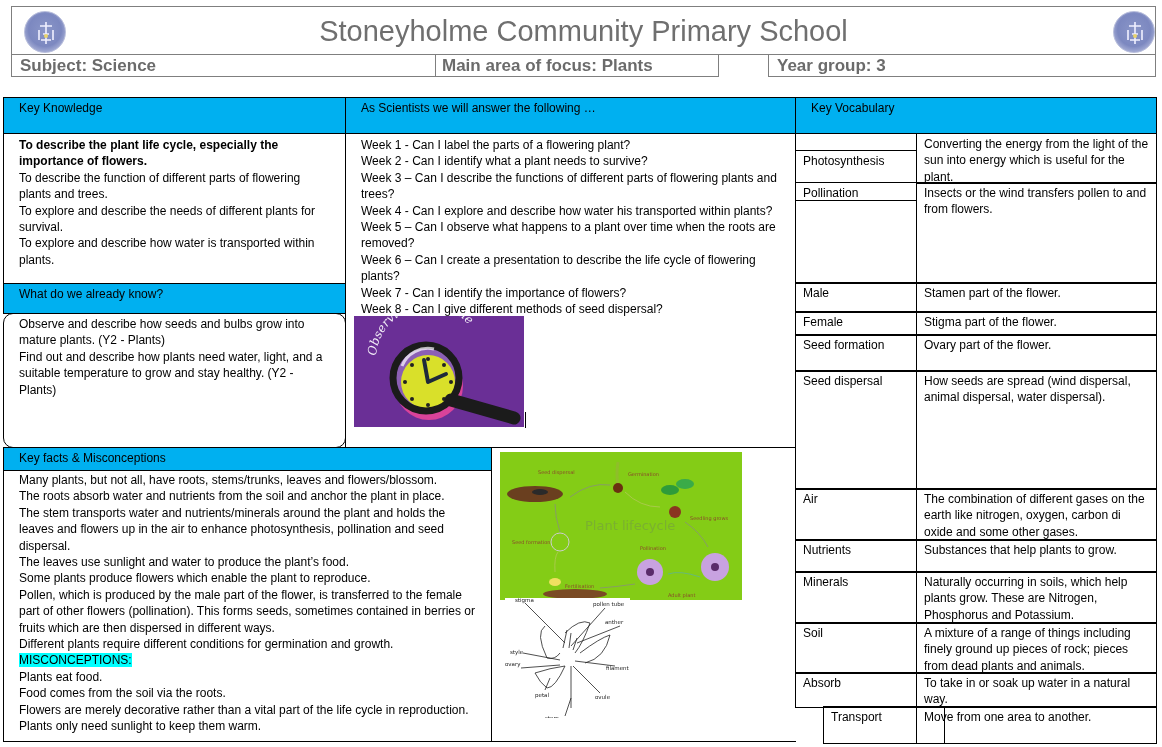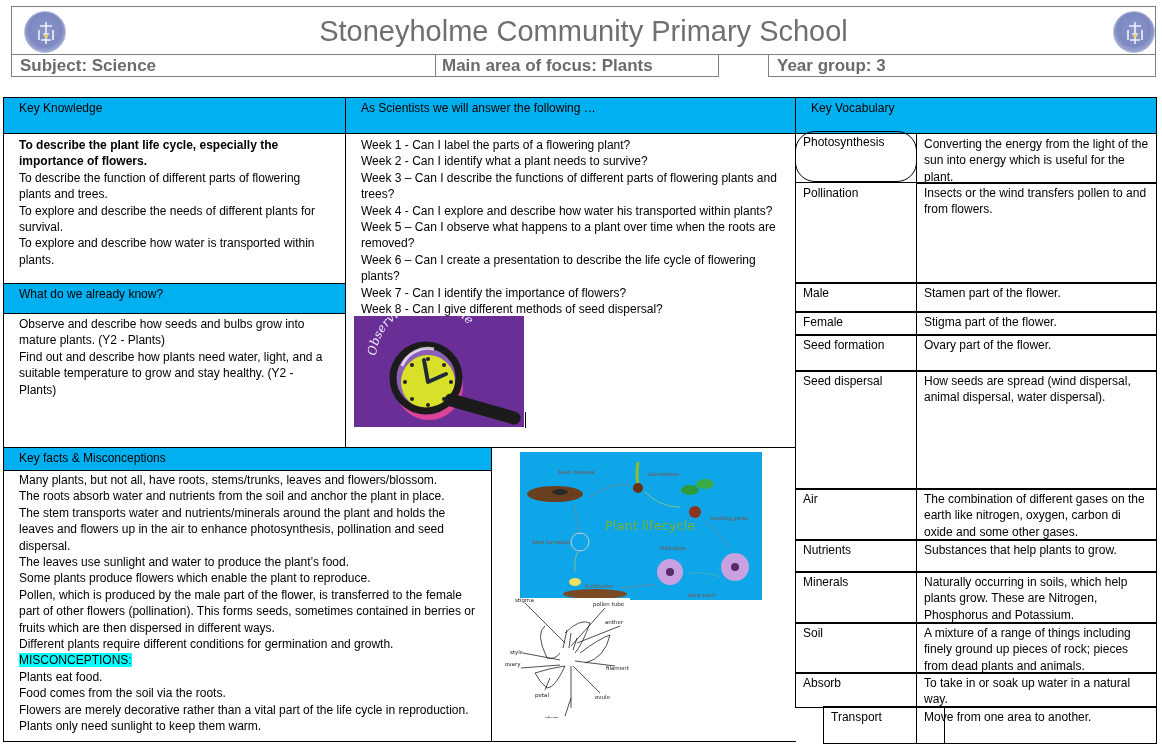--- a/index.html
+++ b/index.html
@@ -60,21 +60,21 @@
 <div class="cell" style="left:3px; top:133px; width:343px; height:151px; padding-top:3px;">
   <span class="line bold">To describe the plant life cycle, especially the importance of flowers.</span>
   <span class="line">To describe the function of different parts of flowering plants and trees.</span>
   <span class="line">To explore and describe the needs of different plants for survival.</span>
   <span class="line">To explore and describe how water is transported within plants.</span>
 </div>
 
 <div class="cell blue" style="left:3px; top:283px; width:343px; height:31px;">
   <span>What do we already know?</span>
 </div>
-<div class="cell" style="left:3px; top:313px; width:343px; height:135px;">
+<div class="cell" style="left:3px; top:313px; width:343px; height:135px;border-radius:10px;">
   <span class="line">Observe and describe how seeds and bulbs grow into mature plants. (Y2 - Plants)</span>
   <span class="line">Find out and describe how plants need water, light, and a suitable temperature to grow and stay healthy. (Y2 - Plants)</span>
 </div>
 
 <div class="cell" style="left:345px; top:133px; width:451px; height:315px; padding-top:3px;">
   <span class="line">Week 1 - Can I label the parts of a flowering plant?</span>
   <span class="line">Week 2 - Can I identify what a plant needs to survive?</span>
   <span class="line">Week 3 – Can I describe the functions of different parts of flowering plants and trees?</span>
   <span class="line">Week 4 - Can I explore and describe how water his transported within plants?</span>
   <span class="line">Week 5 – Can I observe what happens to a plant over time when the roots are removed?</span>
@@ -123,21 +123,21 @@
   <span class="line">Different plants require different conditions for germination and growth.</span>
   <span class="line"><span class="hl">MISCONCEPTIONS:</span></span>
   <span class="line">Plants eat food.</span>
   <span class="line">Food comes from the soil via the roots.</span>
   <span class="line">Flowers are merely decorative rather than a vital part of the life cycle in reproduction.</span>
   <span class="line">Plants only need sunlight to keep them warm.</span>
 </div>
 
 <div class="abs" style="left:491px; top:447px; width:305px; height:295px; border-top:1px solid #000; border-bottom:1px solid #000;"></div>
 
-<div class="img-box" style="left:520px; top:452px; width:242px; height:148px; background:#0ea5e9;">
+<div class="img-box" style="left:500px; top:452px; width:242px; height:148px; background:#84cc16;">
   <svg width="242" height="148" viewBox="0 0 242 148" font-family="DejaVu Sans, sans-serif">
     <ellipse cx="35" cy="42" rx="28" ry="8" fill="#6a3f1f"></ellipse>
     <ellipse cx="40" cy="40" rx="8" ry="3" fill="#2a2a2a"></ellipse>
     <text x="38" y="22" font-size="5" fill="#8a4a2a">Seed dispersal</text>
     <path d="M118 10 Q116 22 118 34" stroke="#8fbe2a" stroke-width="3" fill="none"></path>
     <circle cx="118" cy="36" r="5" fill="#6a3010"></circle>
     <text x="128" y="24" font-size="5" fill="#8a4a2a">Germination</text>
     <ellipse cx="170" cy="38" rx="9" ry="5" fill="#2e9b3a"></ellipse>
       <ellipse cx="185" cy="32" rx="9" ry="5" fill="#3aab48"></ellipse>
     <circle cx="175" cy="60" r="6" fill="#8a3520"></circle>
@@ -187,21 +187,21 @@
       <text x="0" y="68">ovary</text>
       <text x="101" y="72">filament</text>
       <text x="30" y="99">petal</text>
       <text x="90" y="101">ovule</text>
       <text x="40" y="122">stem</text>
     </g>
   </svg>
 </div>
 
 <div id="vocab">
-    <div class="vocab-term" style="left: 795px; top: 131px; width: 122px; height: 51px; border-radius: 20px;">Photosynthesis</div>
+    <div class="vocab-term" style="left: 795px; top: 150px; width: 122px; height: 51px;">Photosynthesis</div>
     <div class="vocab-def" style="left: 916px; top: 133px; width: 241px; height: 51px;">Converting the energy from the light of the sun into energy which is useful for the plant.</div>
     <div class="vocab-term" style="left: 795px; top: 182px; width: 122px; height: 102px;">Pollination</div>
     <div class="vocab-def" style="left: 916px; top: 182px; width: 241px; height: 102px;">Insects or the wind transfers pollen to and from flowers.</div>
     <div class="vocab-term" style="left: 795px; top: 282px; width: 122px; height: 31px;">Male</div>
     <div class="vocab-def" style="left: 916px; top: 282px; width: 241px; height: 31px;">Stamen part of the flower.</div>
     <div class="vocab-term" style="left: 795px; top: 311px; width: 122px; height: 25px;">Female</div>
     <div class="vocab-def" style="left: 916px; top: 311px; width: 241px; height: 25px;">Stigma part of the flower.</div>
     <div class="vocab-term" style="left: 795px; top: 334px; width: 122px; height: 38px;">Seed formation</div>
     <div class="vocab-def" style="left: 916px; top: 334px; width: 241px; height: 38px;">Ovary part of the flower.</div>
     <div class="vocab-term" style="left: 795px; top: 370px; width: 122px; height: 120px;">Seed dispersal</div>

